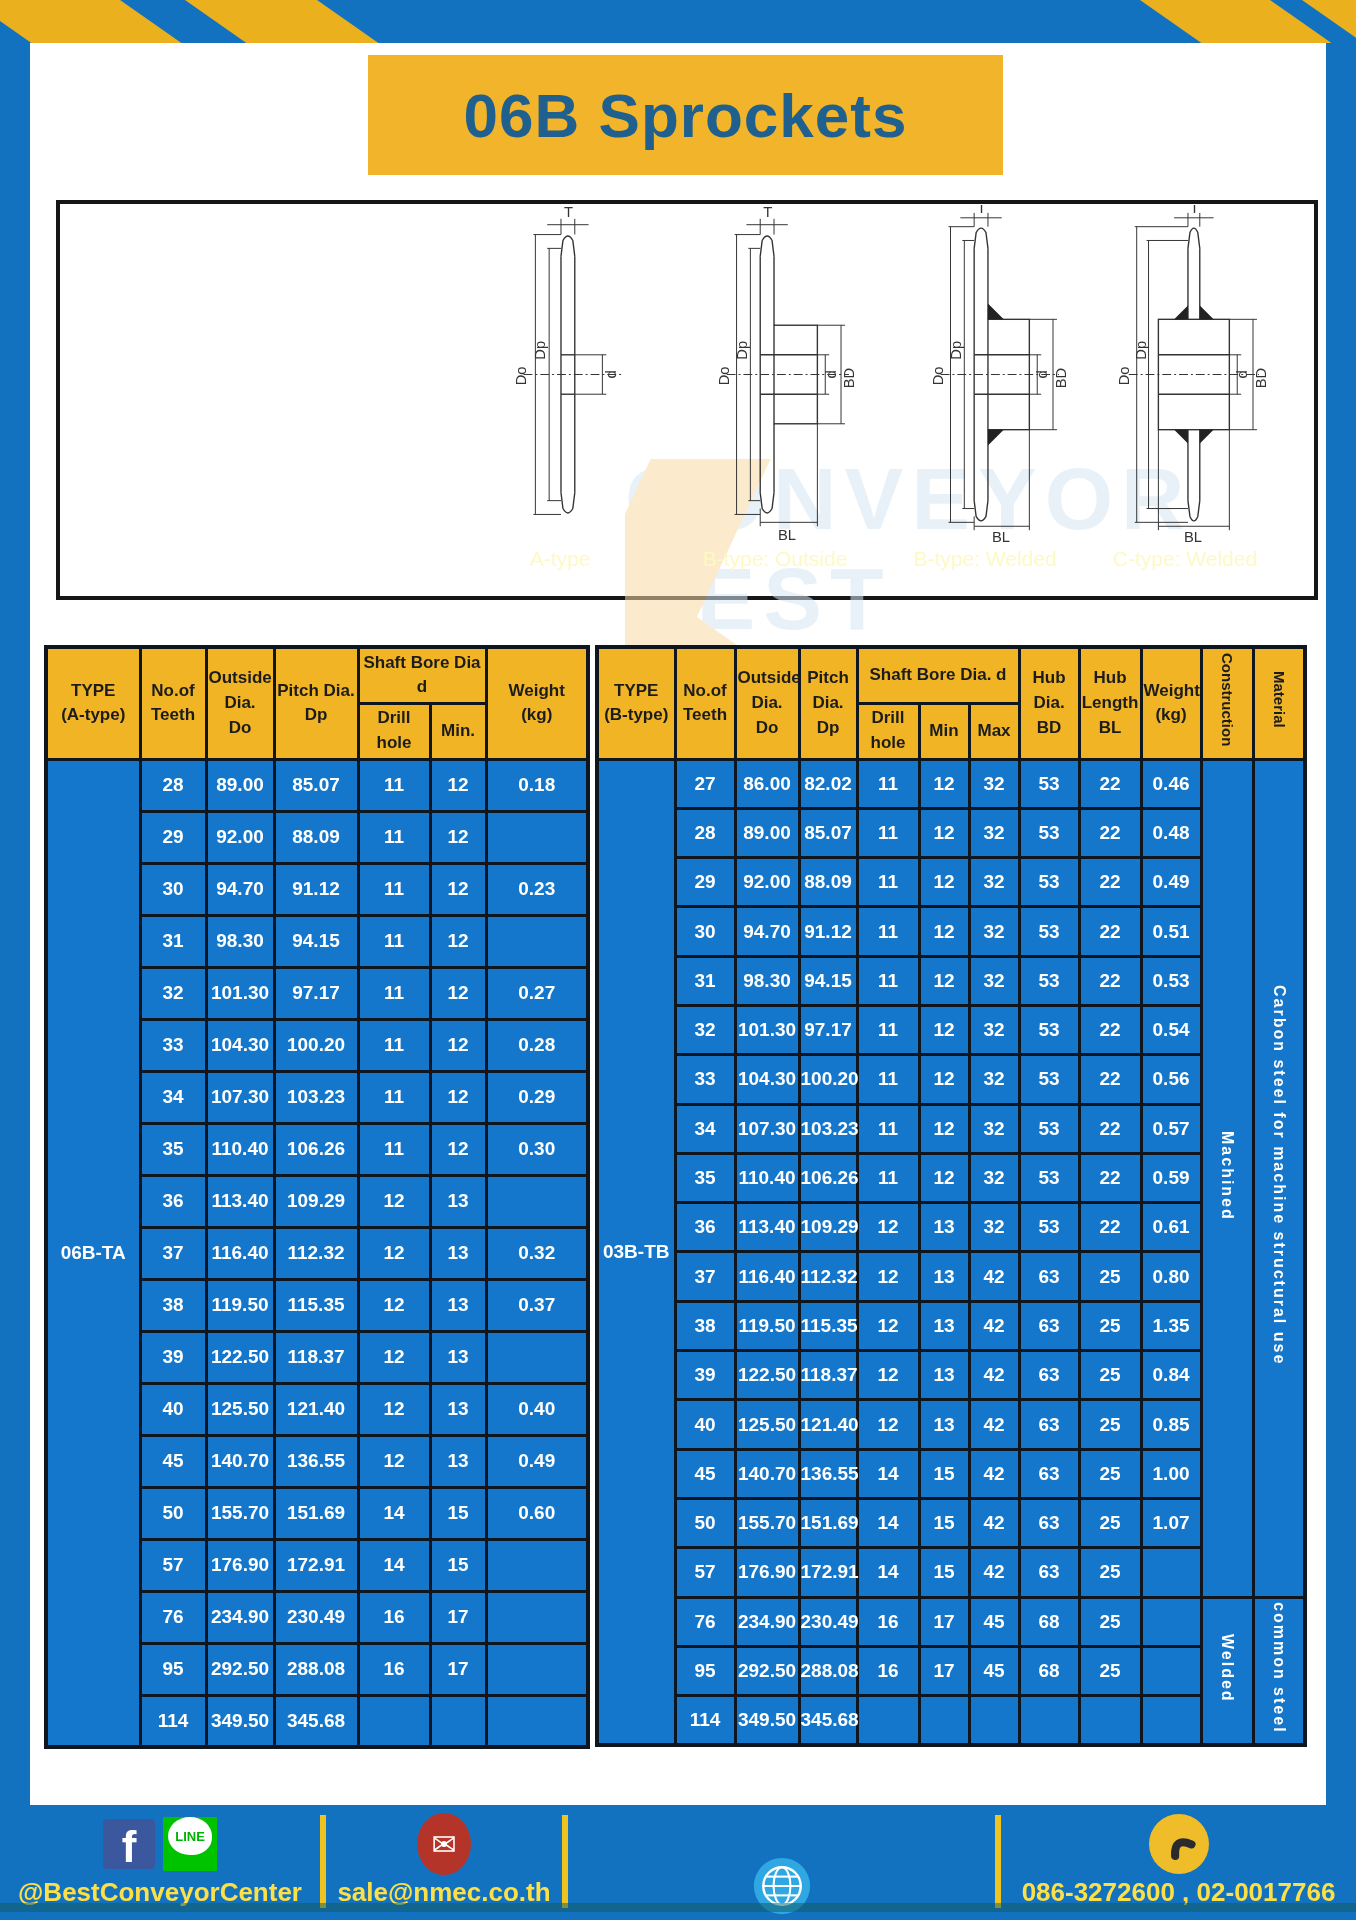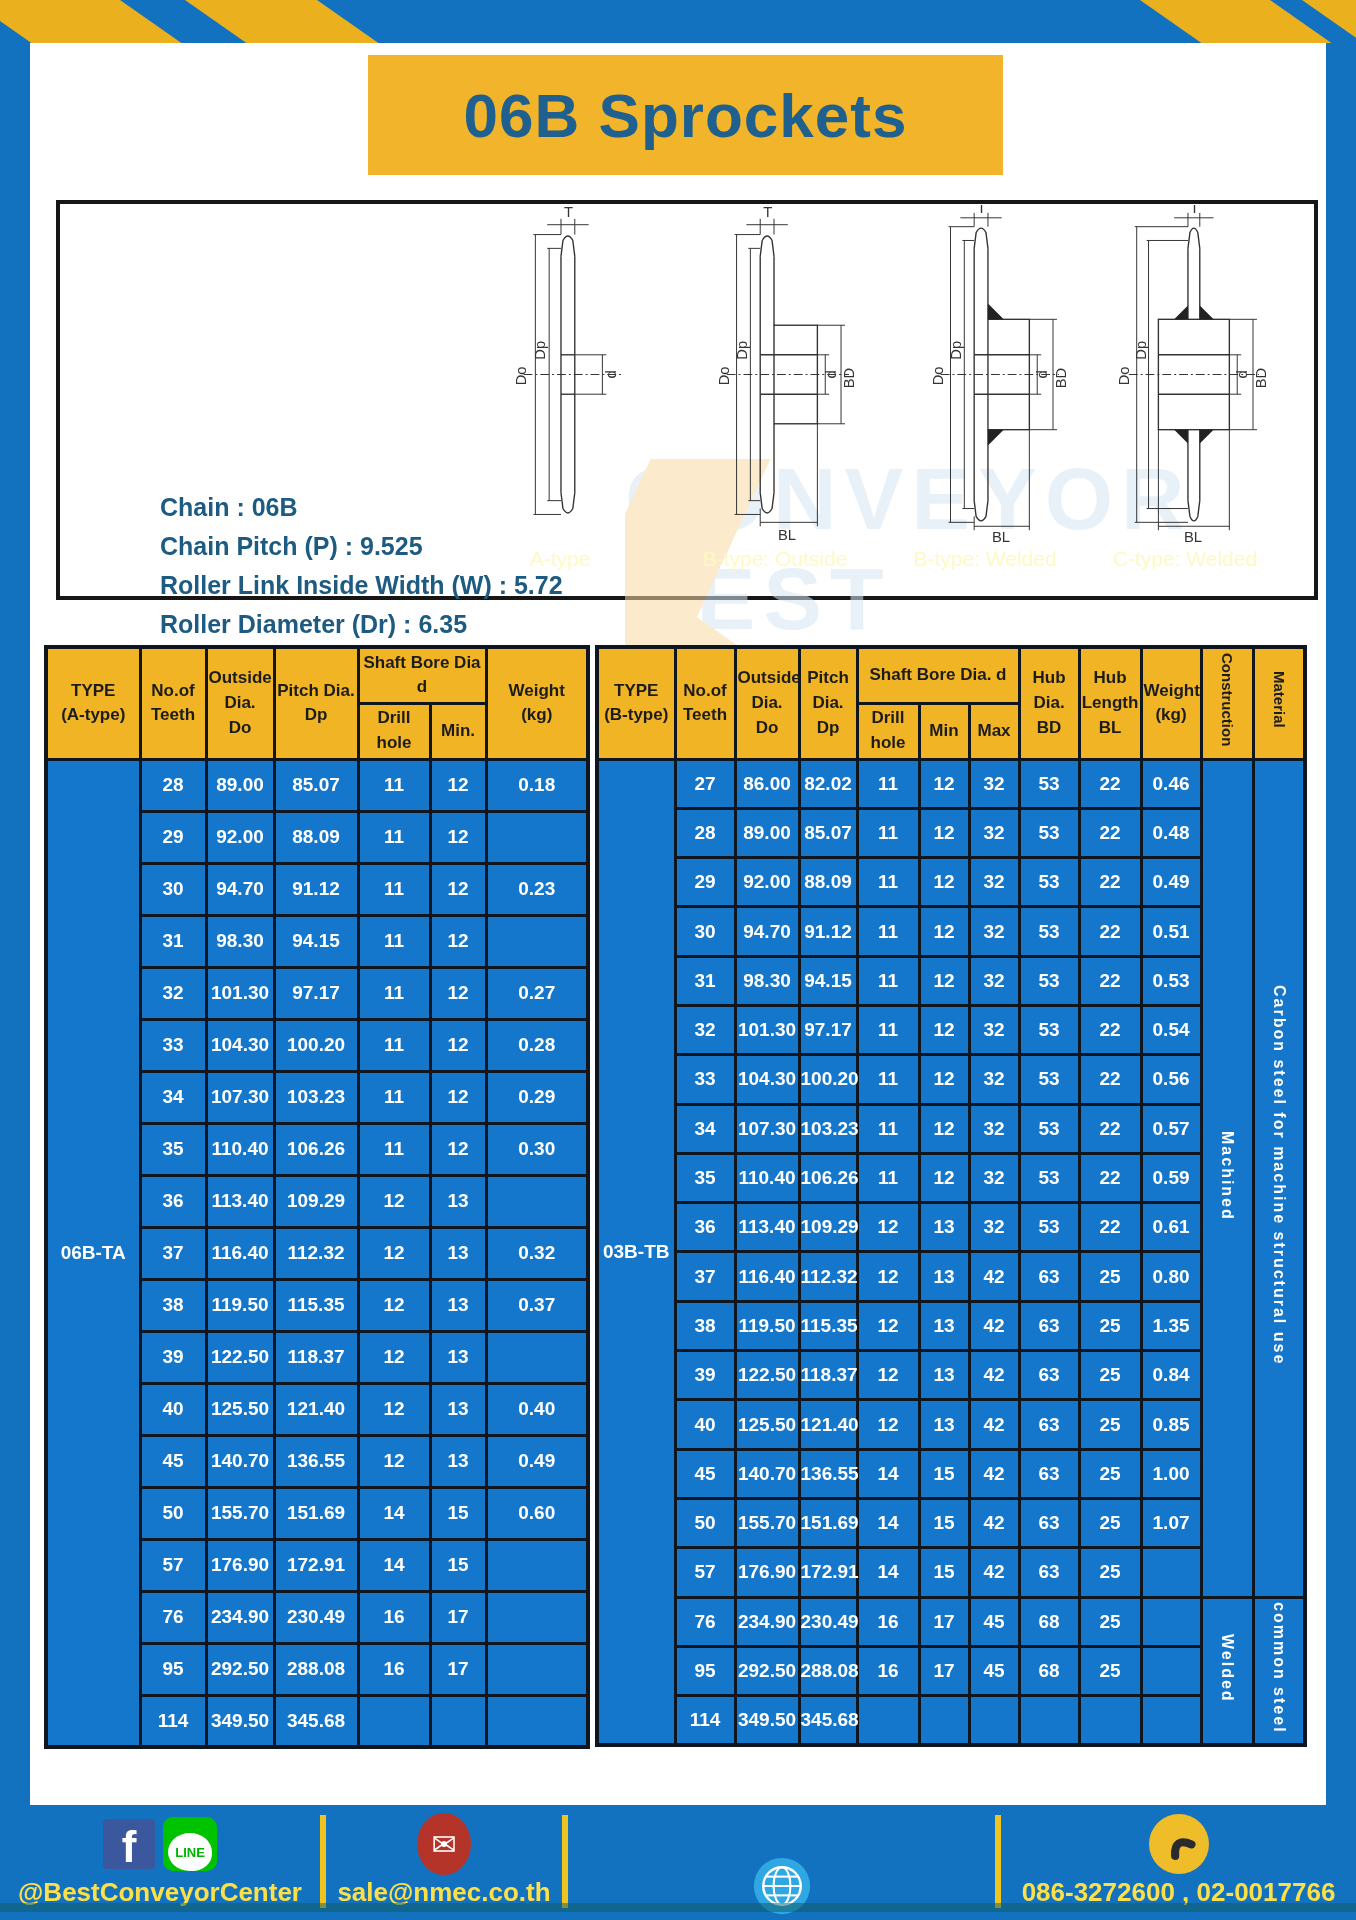--- a/index.html
+++ b/index.html
@@ -56,21 +56,21 @@
   th .vtext{font-size:15px;font-weight:bold;letter-spacing:0;}
   td .vtext{font-size:16px;font-weight:bold;letter-spacing:2px;}
   
   .footer{position:absolute;left:0;top:1805px;width:1356px;height:115px;background:#1372bf;display:flex;align-items:stretch;}
   .f-sec{display:flex;flex-direction:column;align-items:center;justify-content:flex-start;padding-top:8px;}
   .f-div{width:6px;background:#f0c420;margin:10px 0 12px 0;}
   .f-icons{height:62px;display:flex;align-items:center;gap:8px;}
   .f-text{color:#fde047;font-size:26px;font-weight:bold;margin-top:2px;white-space:nowrap;}
   .icon-fb{width:52px;height:50px;background:#3b579d;border-radius:4px;color:#fff;font-size:44px;font-weight:bold;
     display:flex;align-items:flex-end;justify-content:center;line-height:44px;overflow:hidden;}
-  .icon-line{width:54px;height:54px;background:#00c300;border-radius:10px;display:flex;align-items:flex-end;justify-content:center;position:relative;}
+  .icon-line{width:54px;height:54px;background:#00c300;border-radius:1px;display:flex;align-items:flex-start;justify-content:center;position:relative;}
   .icon-line .bubble{width:44px;height:38px;background:#fff;border-radius:50% 50% 45% 50%;display:flex;align-items:center;justify-content:center;
     color:#00b300;font-size:13px;font-weight:bold;letter-spacing:0;}
   .icon-mail{width:54px;height:62px;background:#b5342a;border-radius:50%;display:flex;align-items:center;justify-content:center;color:#fff;font-size:30px;}
   .icon-globe{width:60px;height:60px;}
   .icon-phone{width:60px;height:60px;background:#f0bd2a;border-radius:50%;display:flex;align-items:center;justify-content:center;}
   .footer-shadow{position:absolute;left:0;top:1903px;width:1356px;height:9px;background:#0e5a5e;opacity:.5;}
 </style>
 </head>
 <body>
 
@@ -90,27 +90,20 @@
 <div class="spec-box">
 
   <div class="watermark">
     <div class="wm-shape wm-s1"></div>
     <div class="wm-shape wm-s2"></div>
     <div class="wm-text">CONVEYOR</div>
     <div class="wm-text">BEST</div>
     <div class="wm-text">CENTER</div>
   </div>
 
-  <div class="spec-lines">
-    <div class="spec-line">Chain  : 06B</div>
-    <div class="spec-line">Chain Pitch (P)  :  9.525</div>
-    <div class="spec-line">Roller Link Inside Width (W)  :  5.72</div>
-    <div class="spec-line">Roller Diameter (Dr)  : 6.35</div>
-    <div class="spec-line">Teeth Width (T)  :  5.3</div>
-  </div>
 </div>
 
 <div class="drawing" style="left:465px;">
   <svg class="dw" width="190" height="340" viewBox="0 0 170 345">
     <line class="dash" x1="48" y1="172" x2="148" y2="172"></line>
     <line x1="86" y1="52" x2="86" y2="292"></line>
       <line x1="100" y1="52" x2="100" y2="292"></line>
     <path d="M86 52 L88 36 Q93 27 98 36 L100 52"></path>
     <path d="M86 292 L88 308 Q93 317 98 308 L100 292"></path>
     <line x1="86" y1="152" x2="100" y2="152"></line>

